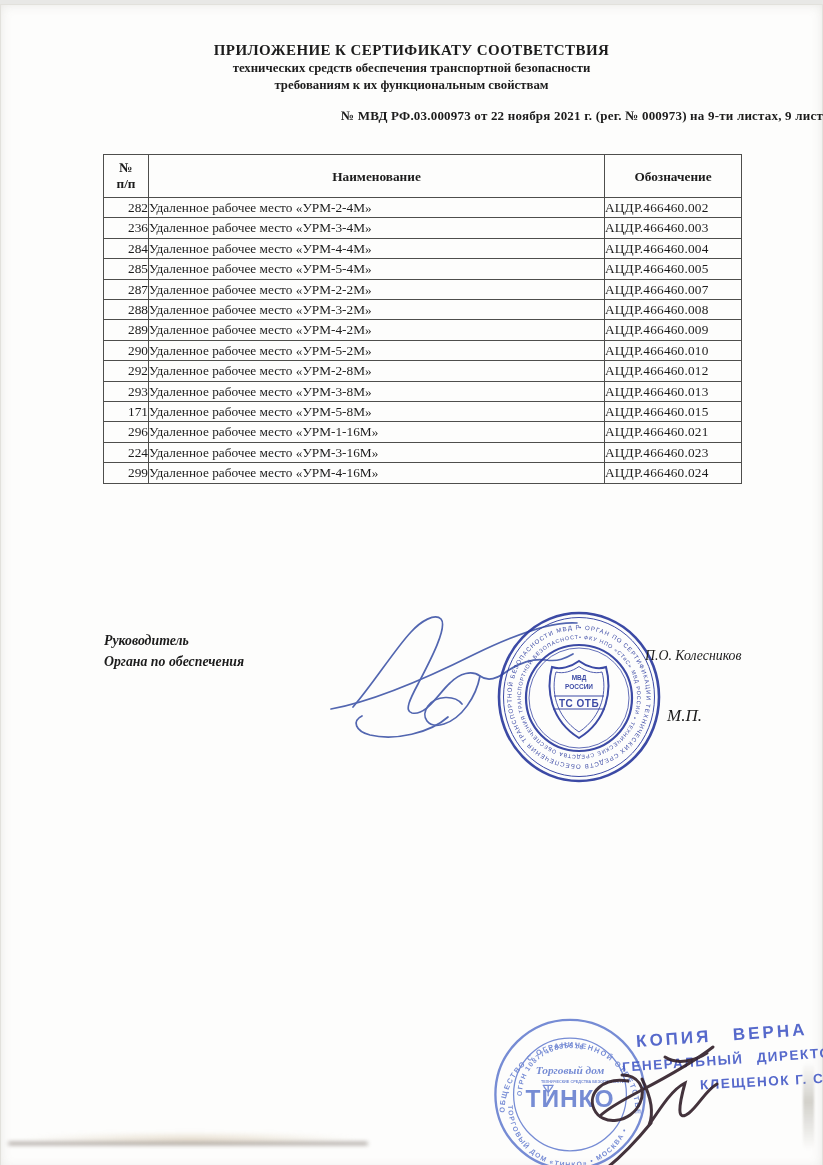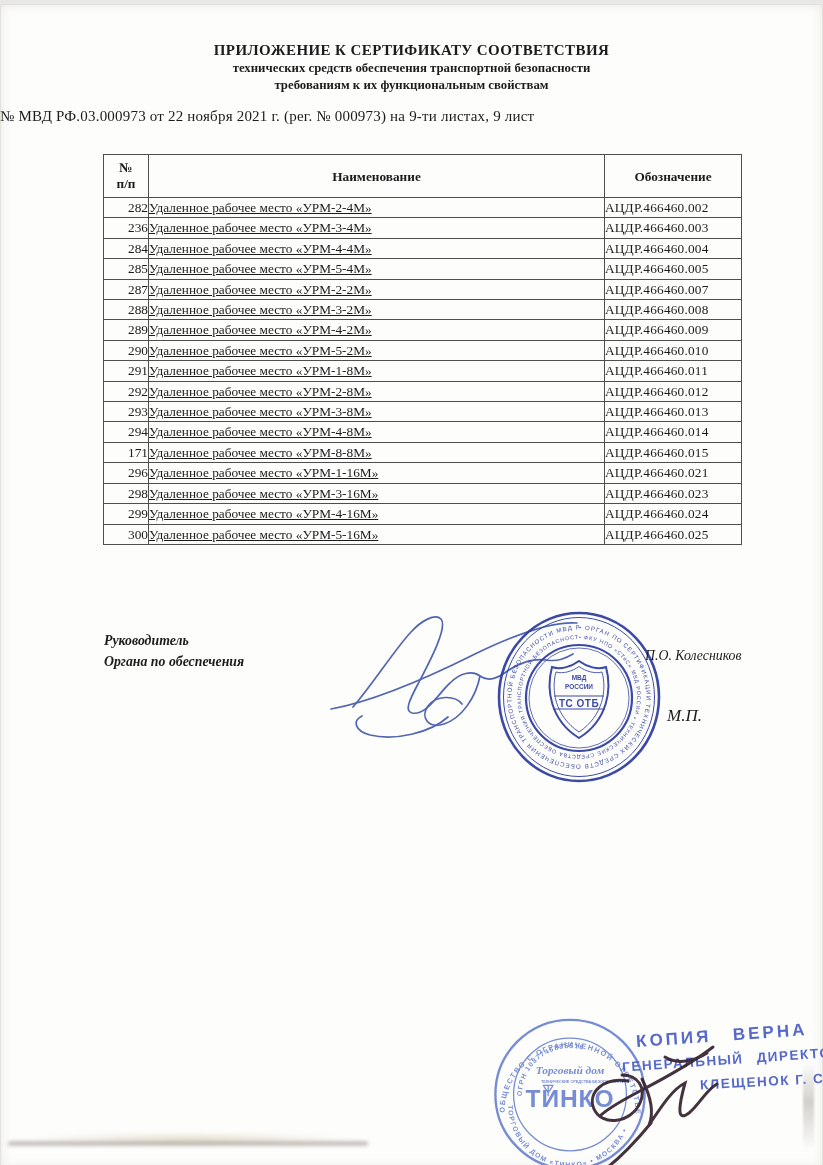--- a/index.html
+++ b/index.html
@@ -6,35 +6,35 @@
   .page{
     position:relative;width:823px;height:1165px;margin:4px auto;
     background:#fdfdfc;overflow:hidden;
     font-family:"Liberation Serif","DejaVu Serif",serif;color:#1c1c1c;
     box-shadow:inset 0 0 0 1px #e2e1dc, inset 0 0 12px rgba(120,115,105,.18);
   }
   
   .doc-header{position:absolute;top:36px;left:0;width:100%;text-align:center;}
   .t1{font-size:15px;font-weight:bold;letter-spacing:.4px;line-height:20px;}
   .t2{font-size:12.8px;font-weight:bold;line-height:17px;}
-  .cert-line{position:absolute;top:104px;left:0;width:100%;text-align:left;
-    font-size:15px;font-weight:normal;letter-spacing:.2px;}
+  .cert-line{position:absolute;top:104px;left:0;width:100%;text-align:right;
+    font-size:13px;font-weight:bold;letter-spacing:.2px;}
   
   table.main{
     position:absolute;left:103px;top:150px;width:638px;
     border-collapse:collapse;table-layout:fixed;
   }
   table.main th, table.main td{
     border:1px solid #4e4e4c;font-size:13.3px;overflow:hidden;white-space:nowrap;
   }
   table.main th{font-weight:bold;text-align:center;padding:2px 0;line-height:17px;height:38px;}
   table.main td{height:19.4px;line-height:19.4px;padding:0;}
   col.c-num{width:45px;} col.c-name{width:456px;} col.c-des{width:137px;}
   td.col-num{text-align:right;}
-  td.col-name{padding-left:10px;text-decoration:underline;}
+  td.col-name{padding-left:10px;}
   td.col-designation{padding-left:10px;letter-spacing:.2px;}
   th .two-line{display:block;line-height:16px;}
   
   .role-lines{position:absolute;left:104px;top:626px;font-size:13.8px;font-weight:bold;
     font-style:italic;line-height:21px;}
   .signer-name{position:absolute;left:645px;top:644px;font-size:13.8px;font-weight:normal;
     font-style:italic;}
   .seal-mark{position:absolute;left:667px;top:702px;font-size:17px;font-style:italic;}
   .sig-blue{position:absolute;left:315px;top:595px;}
   .mvd-stamp{position:absolute;left:492px;top:604px;opacity:.92;}
@@ -119,63 +119,48 @@
           <td class="col-num">289</td>
           <td class="col-name">Удаленное рабочее место «УРМ-4-2М»</td>
           <td class="col-designation">АЦДР.466460.009</td>
         </tr>
         <tr>
           <td class="col-num">290</td>
           <td class="col-name">Удаленное рабочее место «УРМ-5-2М»</td>
           <td class="col-designation">АЦДР.466460.010</td>
         </tr>
         <tr>
-          <td class="col-num">291</td>
-          <td class="col-name">Удаленное рабочее место «УРМ-1-8М»</td>
-          <td class="col-designation">АЦДР.466460.011</td>
-        </tr>
-        <tr>
           <td class="col-num">292</td>
           <td class="col-name">Удаленное рабочее место «УРМ-2-8М»</td>
           <td class="col-designation">АЦДР.466460.012</td>
         </tr>
         <tr>
           <td class="col-num">293</td>
           <td class="col-name">Удаленное рабочее место «УРМ-3-8М»</td>
           <td class="col-designation">АЦДР.466460.013</td>
         </tr>
         <tr>
-          <td class="col-num">294</td>
-          <td class="col-name">Удаленное рабочее место «УРМ-4-8М»</td>
-          <td class="col-designation">АЦДР.466460.014</td>
-        </tr>
-        <tr>
           <td class="col-num">171</td>
-          <td class="col-name">Удаленное рабочее место «УРМ-8-8М»</td>
+          <td class="col-name">Удаленное рабочее место «УРМ-5-8М»</td>
           <td class="col-designation">АЦДР.466460.015</td>
         </tr>
         <tr>
           <td class="col-num">296</td>
           <td class="col-name">Удаленное рабочее место «УРМ-1-16М»</td>
           <td class="col-designation">АЦДР.466460.021</td>
         </tr>
         <tr>
-          <td class="col-num">298</td>
+          <td class="col-num">224</td>
           <td class="col-name">Удаленное рабочее место «УРМ-3-16М»</td>
           <td class="col-designation">АЦДР.466460.023</td>
         </tr>
         <tr>
           <td class="col-num">299</td>
           <td class="col-name">Удаленное рабочее место «УРМ-4-16М»</td>
           <td class="col-designation">АЦДР.466460.024</td>
-        </tr>
-        <tr>
-          <td class="col-num">300</td>
-          <td class="col-name">Удаленное рабочее место «УРМ-5-16М»</td>
-          <td class="col-designation">АЦДР.466460.025</td>
         </tr>
       </tbody>
   </table>
 
   <div class="role-lines">
     <div>Руководитель</div>
     <div>Органа по обеспечения</div>
   </div>
 
   <svg class="sig-blue" width="280" height="145" viewBox="0 0 280 145" fill="none">

